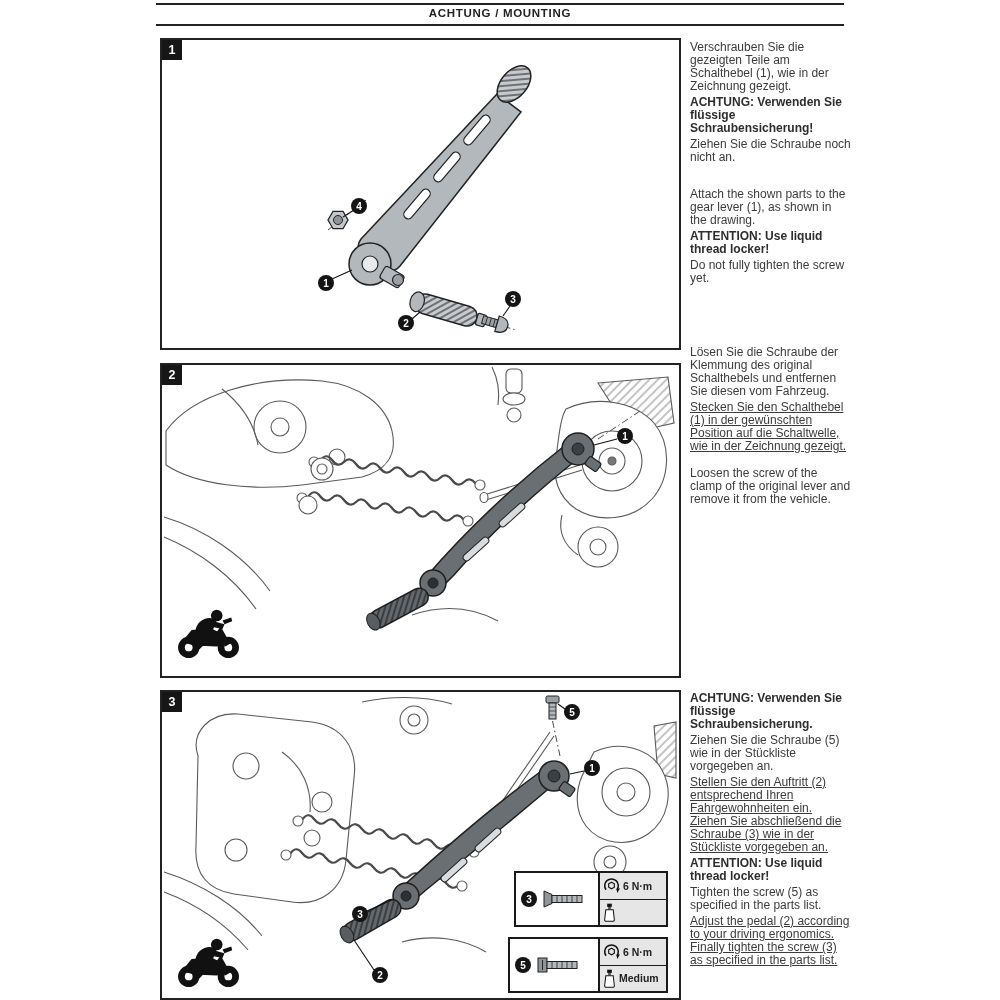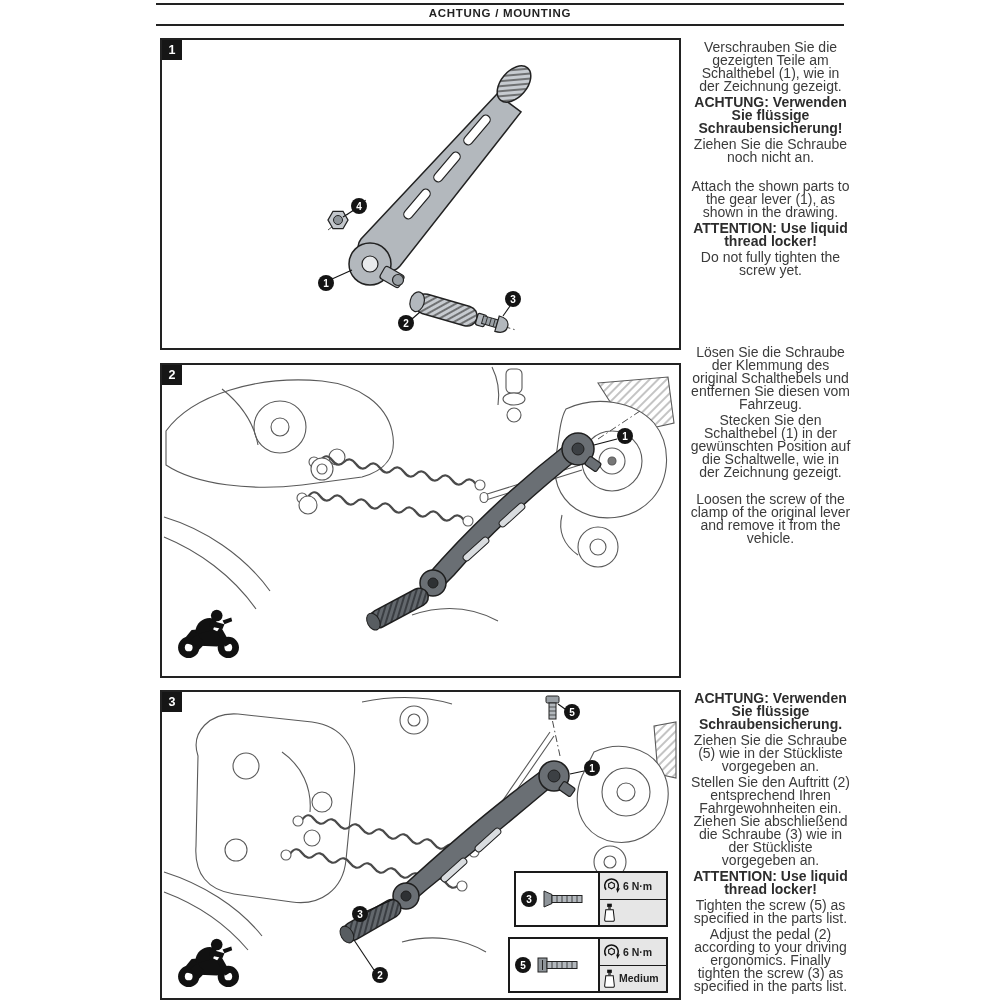--- a/index.html
+++ b/index.html
@@ -17,25 +17,25 @@
   }
   .stepbox{position:absolute;left:160px;width:521px;border:2px solid #222;background:#fff;box-sizing:border-box;}
   #box1{top:38px;height:312px;}
   #box2{top:363px;height:315px;}
   #box3{top:690px;height:310px;}
   .badge{
     position:absolute;top:0;left:0;width:20px;height:20px;background:#161616;color:#fff;
     font-size:12.5px;font-weight:bold;display:flex;align-items:center;justify-content:center;z-index:4;
   }
   .art{position:absolute;left:0;top:0;width:100%;height:100%;display:block;}
-  .text-col{position:absolute;left:690px;width:161px;font-size:14px;line-height:13px;color:#3b3b3b;text-align:center;}
+  .text-col{position:absolute;left:690px;width:161px;font-size:12px;line-height:13px;color:#3b3b3b;}
   #col1{top:41px;}#col2{top:346px;}#col3{top:692px;}
   .text-col p{margin:0 0 3px 0;}
   .text-col p.b{font-weight:bold;color:#2d2d2d;}
-  p.g8{}p.g14{margin-top:14px;}p.g24{margin-top:16px;}
+  p.g8{text-decoration:underline;}p.g14{margin-top:14px;}p.g24{margin-top:24px;}
 
   
   .bg *{stroke:#5a5a5a;stroke-width:1.1;}
   .bg .spring{stroke:#4a4a4a;stroke-width:2.2;fill:none;}
   .dashdot{stroke:#4a4a4a;stroke-width:1;stroke-dasharray:7 3 1.5 3;fill:none;}
   .callout circle{fill:#141414;stroke:none;}
   .callout text{fill:#fff;font-size:10px;font-weight:bold;text-anchor:middle;font-family:"Liberation Sans",sans-serif;}
   .leader{stroke:#141414;stroke-width:1.1;}
 
   

